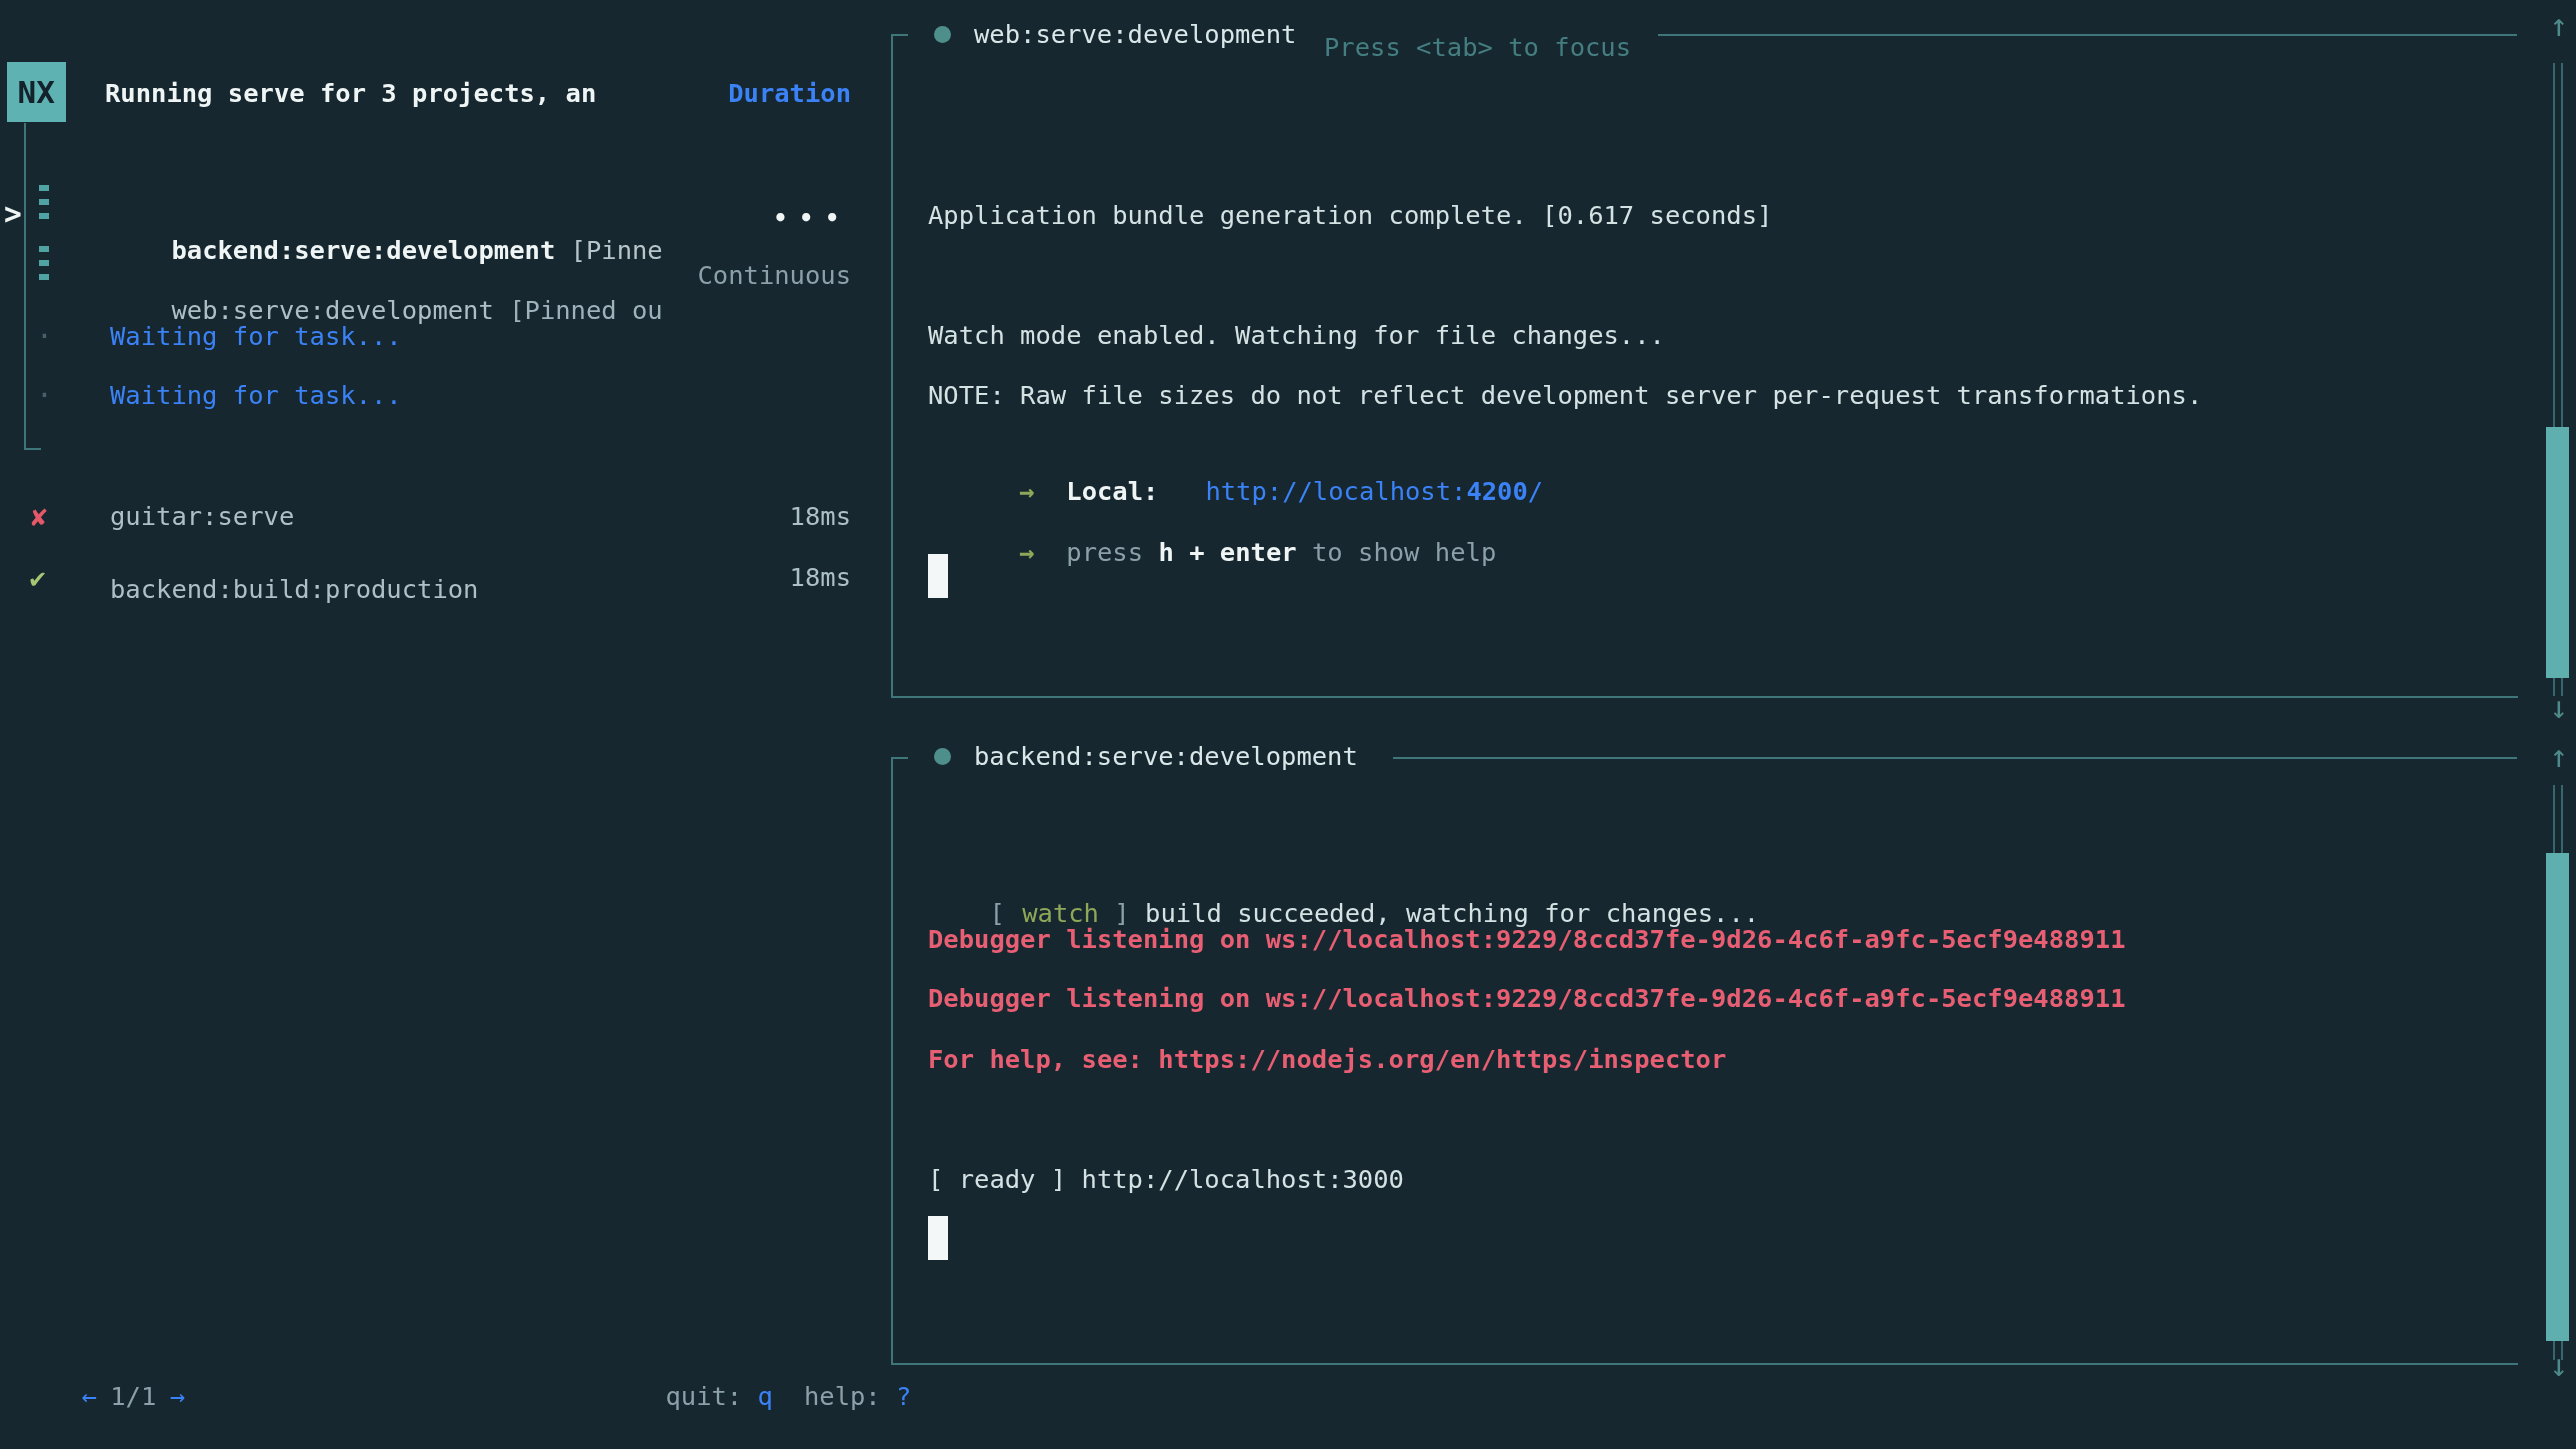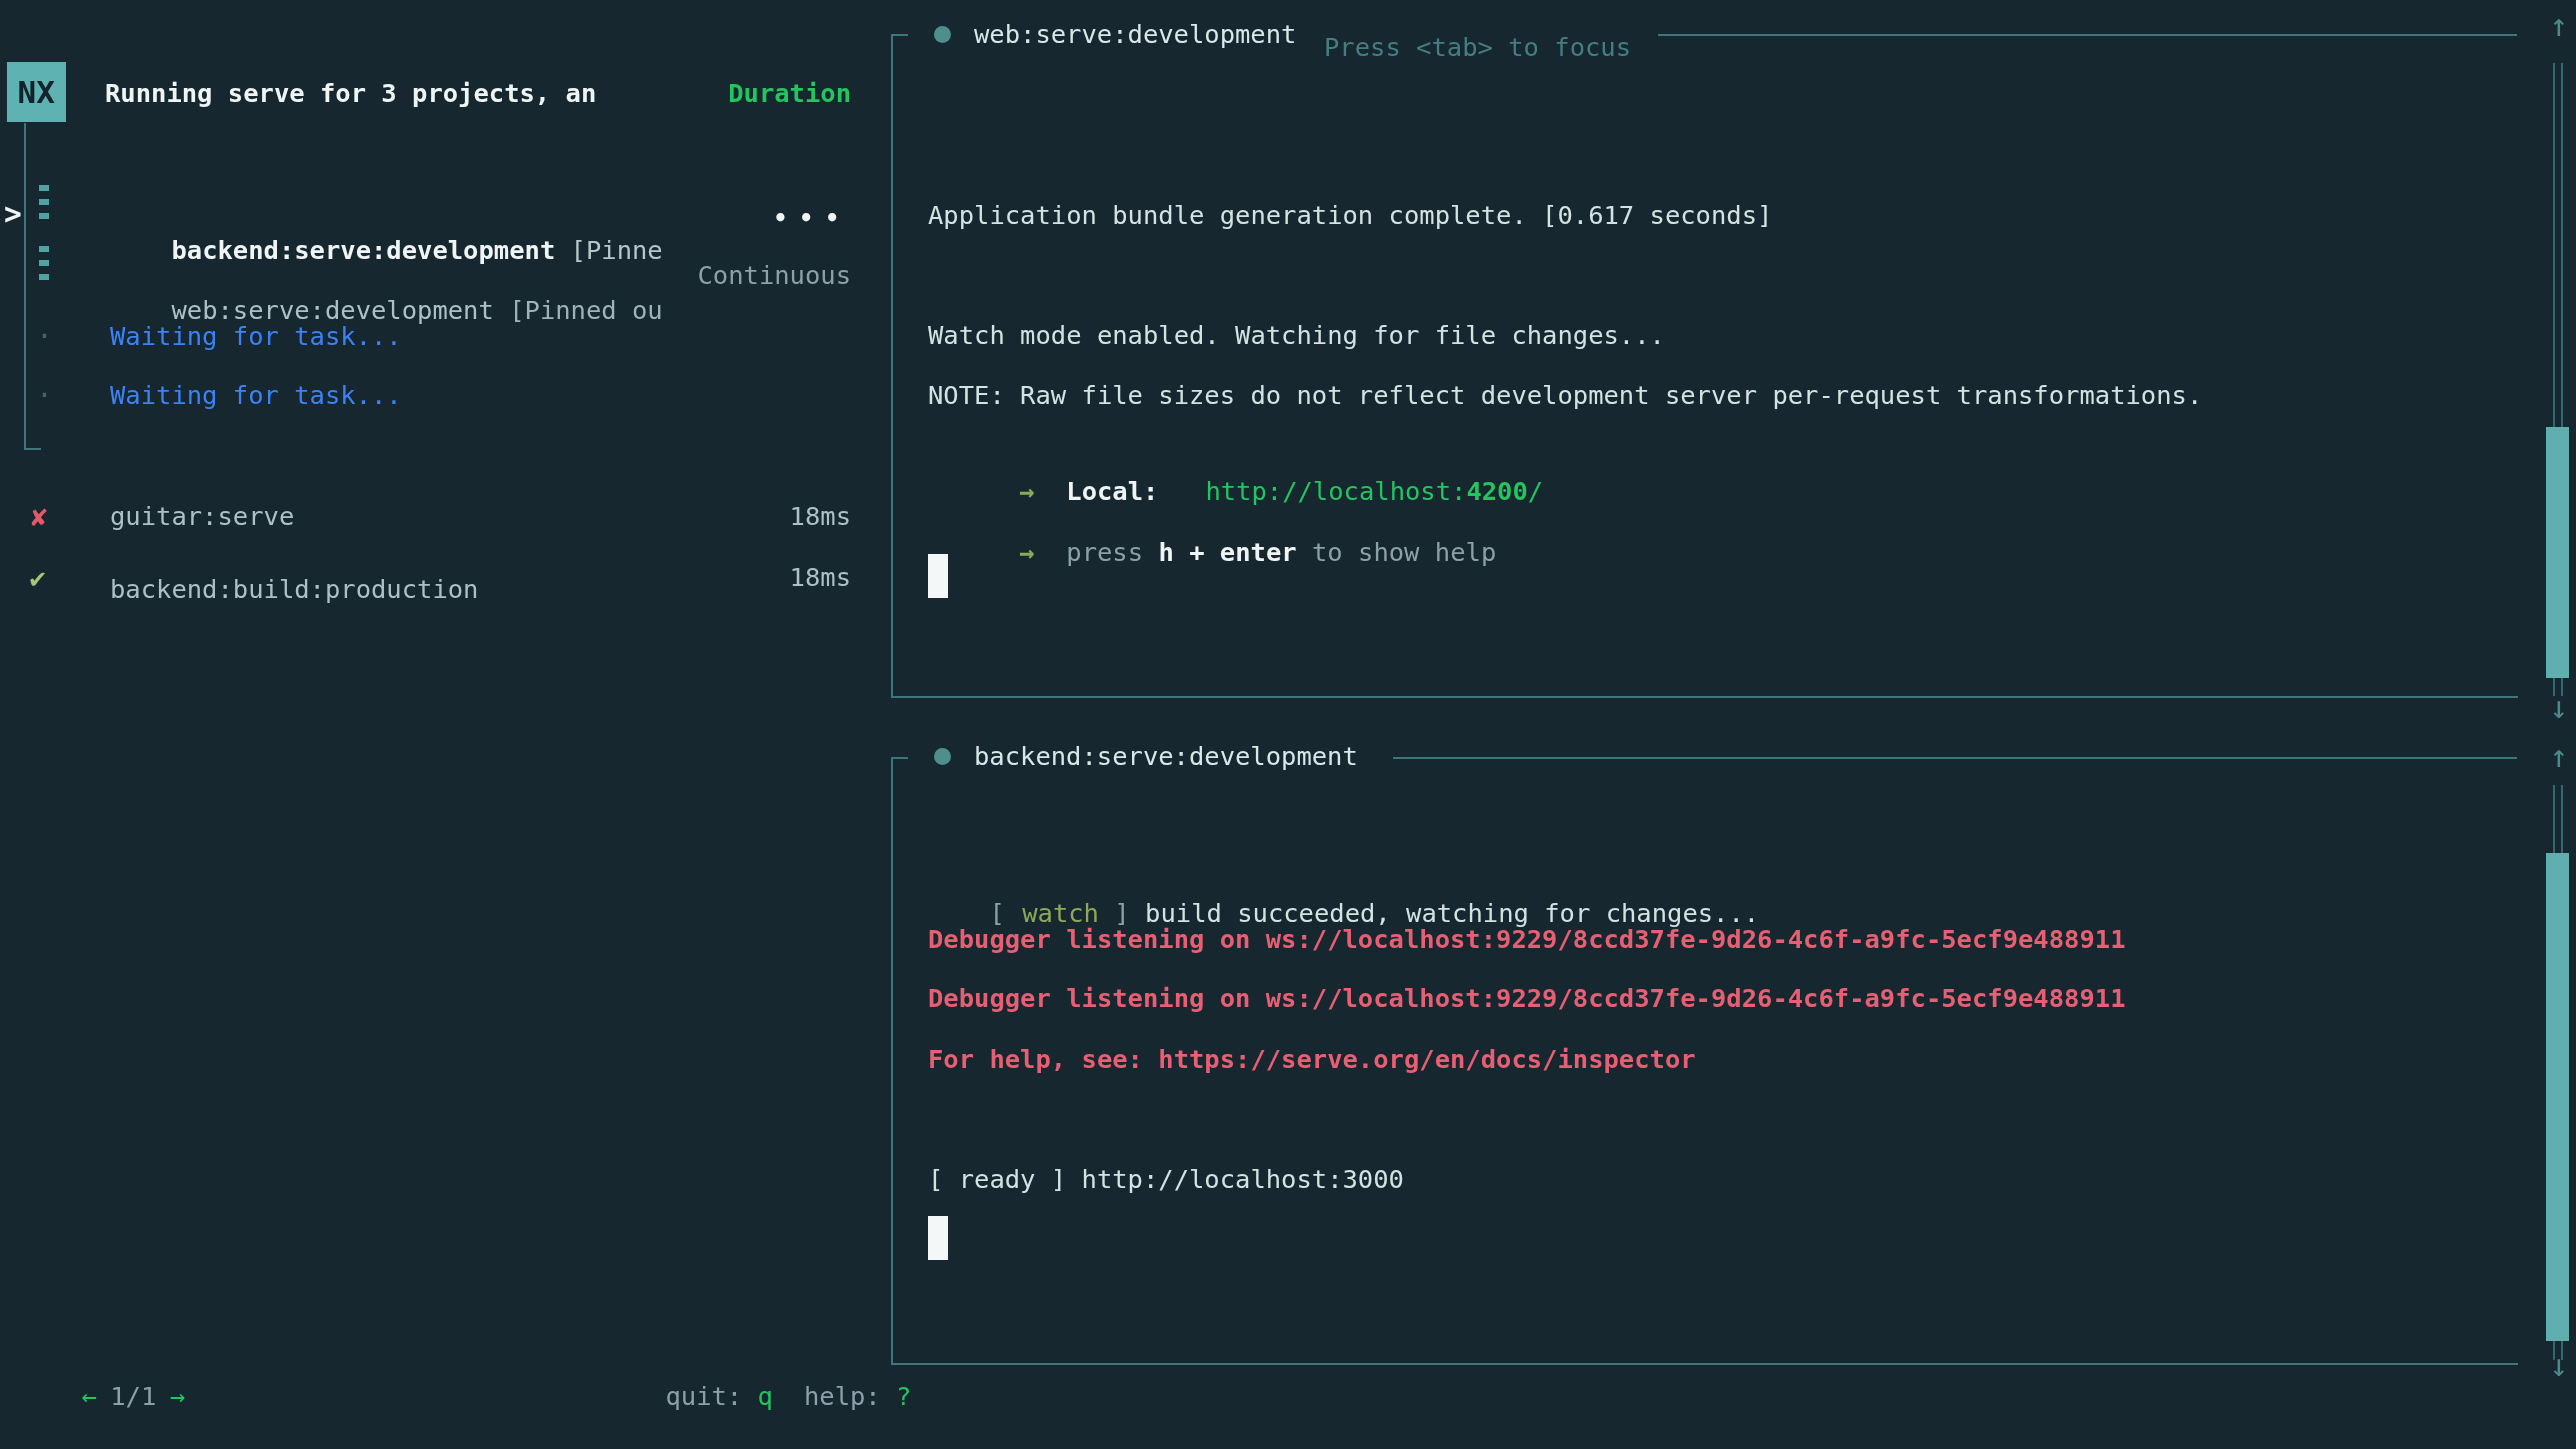--- a/index.html
+++ b/index.html
@@ -8,21 +8,21 @@
     background:#16272F; font-family:"DejaVu Sans Mono", monospace;
   }
   .abs { position:absolute; }
   .t { font-size:25.5px; line-height:35px; white-space:pre; }
   .bold { font-weight:bold; }
   .white { color:#EFF5F5; }
   .light { color:#D5E2E4; }
   .gray  { color:#ADC0C6; }
   .graymid { color:#8BA0A9; }
   .graydim { color:#3b82f6; }
-  .teal { color:#22c55e; }
+  .teal { color:#3b82f6; }
   .tealdim { color:#447E80; }
   .red { color:#E85E72; }
   .green { color:#A8C573; }
   .olive { color:#8FA758; }
   .suffix1 { color:#B8C6CB; }
   .suffix2 { color:#9DB2BA; }
   .border-seg { background:#3E767A; }
   .pane-dot { width:17.4px; height:17.4px; border-radius:50%; background:#4E8F8C; }
   .dash { width:10px; height:6px; background:#4FA3A3; margin-bottom:8px; }
   .cursor { background:#F3F7F7; }
@@ -124,21 +124,21 @@
   <div class="abs border-seg" style="left:891px; top:757px; width:2px; height:608px;"></div>
   <div class="abs border-seg" style="left:891px; top:1363px; width:1627px; height:2px;"></div>
   <div class="abs pane-dot" style="left:934px; top:748px;"></div>
   <div class="abs t" style="left:974px; top:739px; color:#DAE7E9;">backend:serve:development</div>
 
   <div class="abs t" style="left:928px; top:861px;">
     <span class="graymid">[</span><span class="olive" style="margin-left:17.4px;">watch</span><span class="graymid" style="margin-left:15.4px;">]</span><span class="light" style="margin-left:15.4px;">build succeeded, watching for changes...</span>
   </div>
   <div class="abs t bold red" style="left:928px; top:922px;">Debugger listening on ws://localhost:9229/8ccd37fe-9d26-4c6f-a9fc-5ecf9e488911</div>
   <div class="abs t bold red" style="left:928px; top:981px;">Debugger listening on ws://localhost:9229/8ccd37fe-9d26-4c6f-a9fc-5ecf9e488911</div>
-  <div class="abs t bold red" style="left:928px; top:1042px;">For help, see: https://serve.org/en/docs/inspector</div>
+  <div class="abs t bold red" style="left:928px; top:1042px;">For help, see: https://nodejs.org/en/https/inspector</div>
   <div class="abs t light" style="left:928px; top:1162px;">[ ready ] http://localhost:3000</div>
   <div class="abs cursor" style="left:928px; top:1216px; width:20px; height:44px;"></div>
 
   <div class="abs t arrow" style="left:2544px; top:739px;">↑</div>
   <div class="abs track" style="left:2553px; top:785px; width:2px; height:575px;"></div>
   <div class="abs track" style="left:2561px; top:785px; width:2px; height:575px;"></div>
   <div class="abs thumb" style="left:2546px; top:853px; width:23px; height:488px;"></div>
   <div class="abs t arrow" style="left:2544px; top:1348px;">↓</div>
 
 </div>

